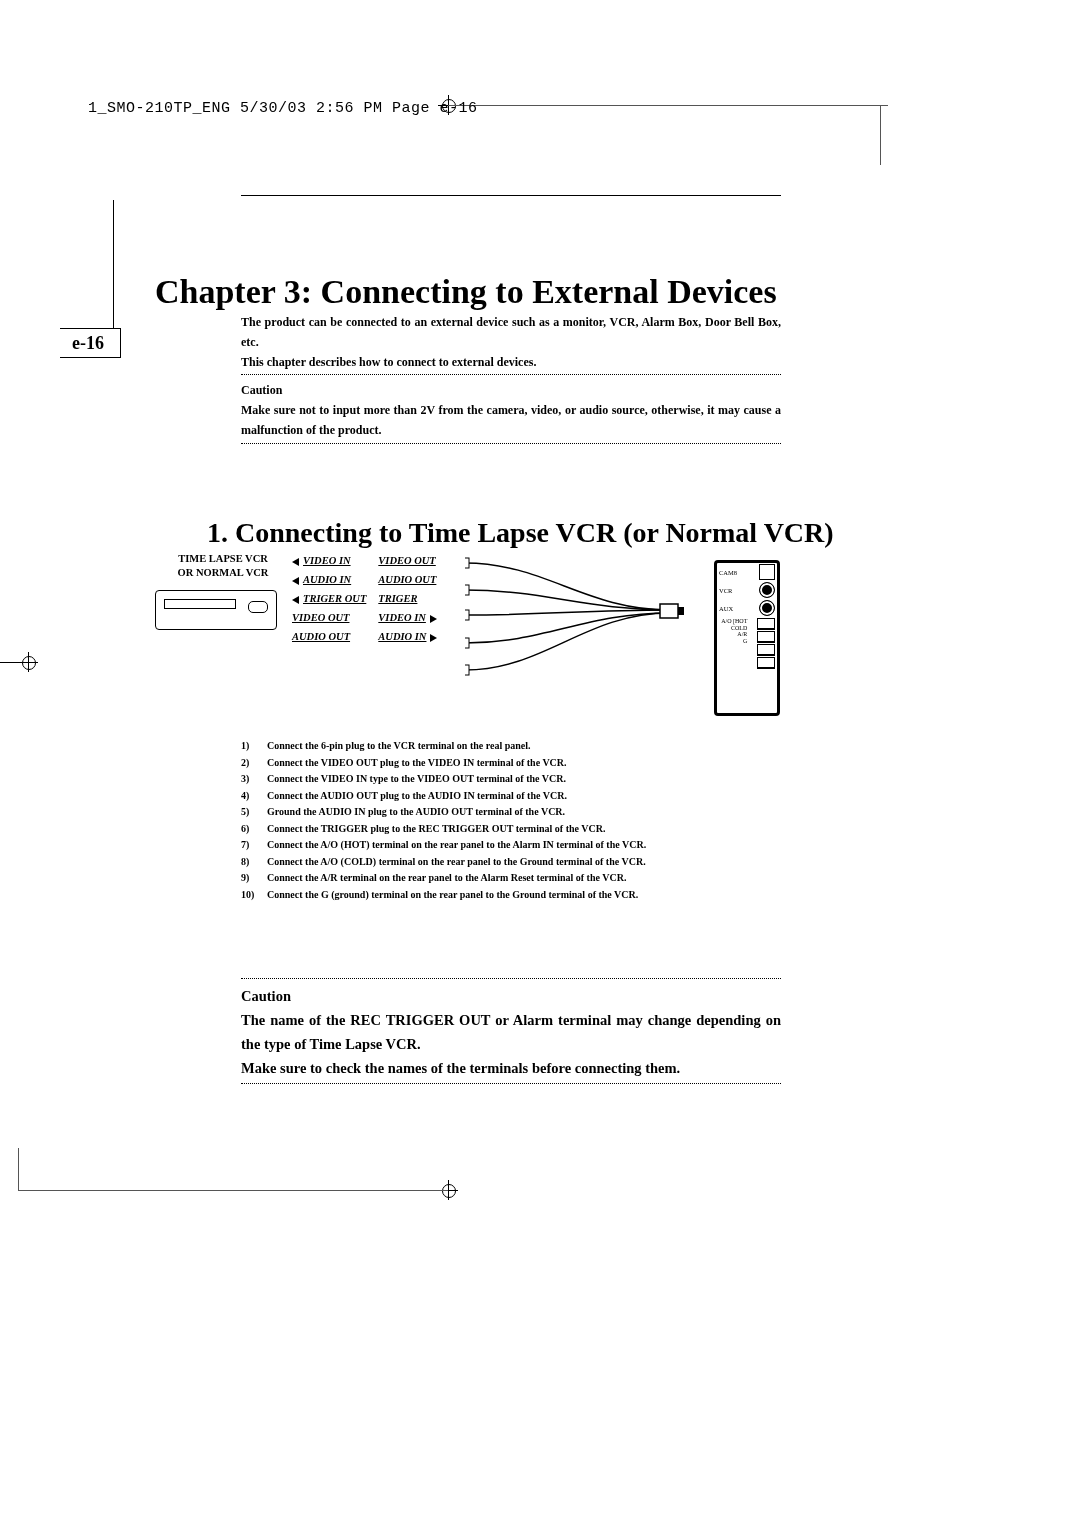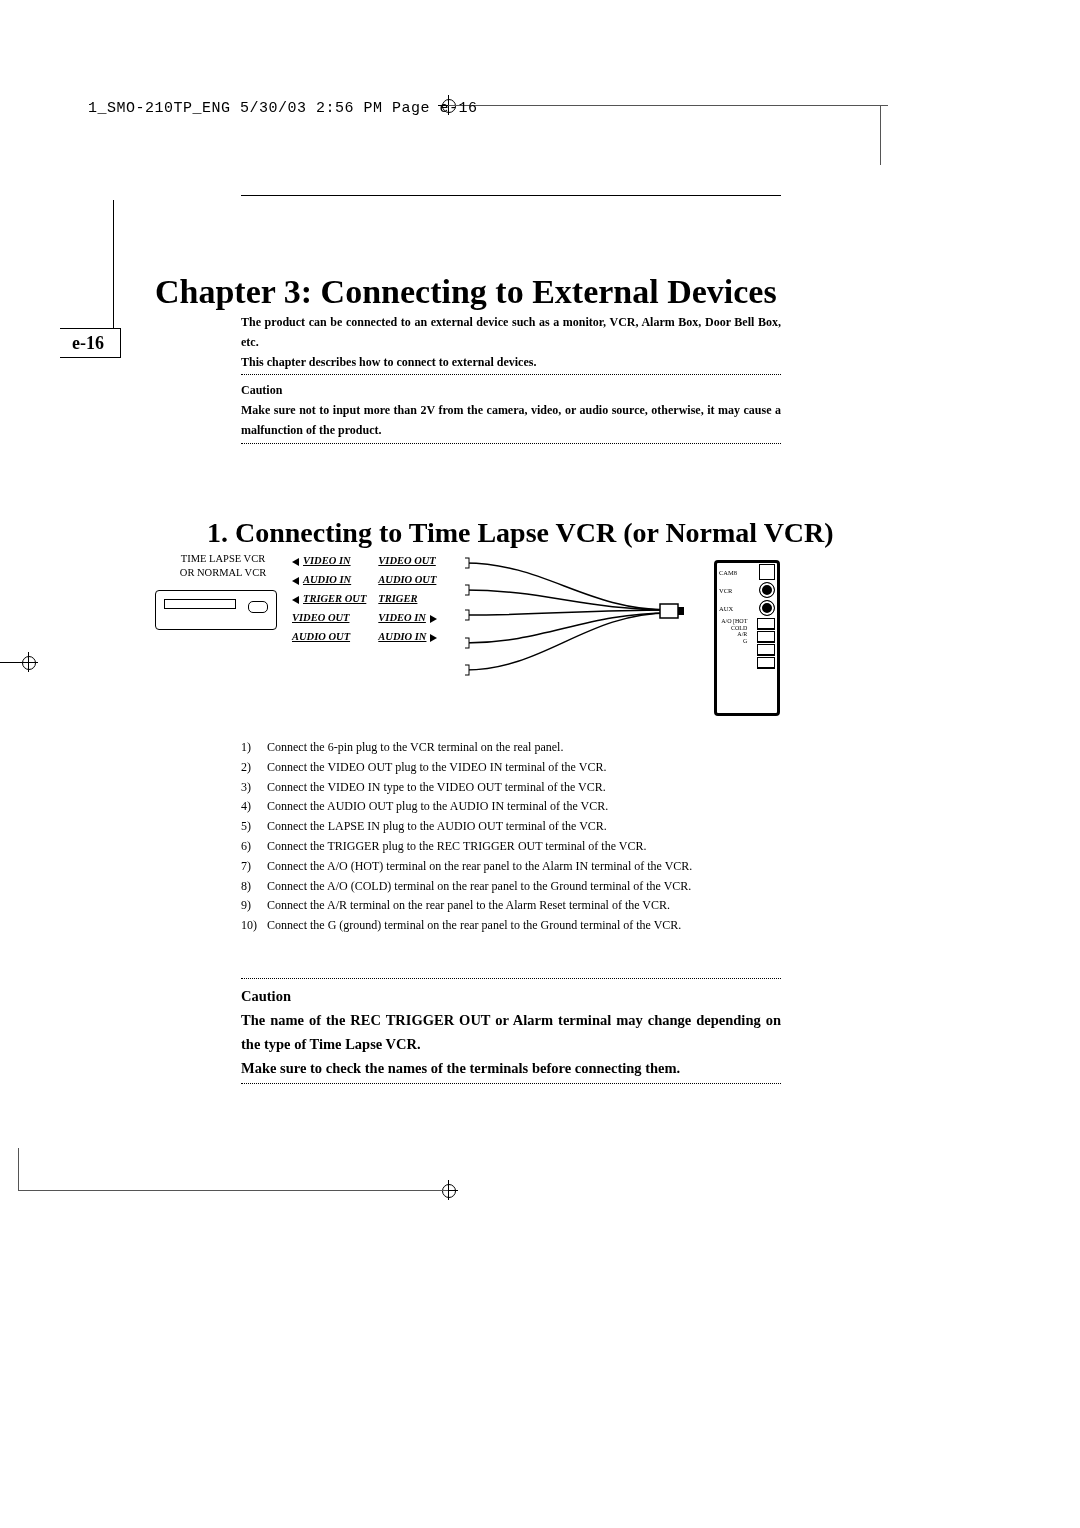--- a/index.html
+++ b/index.html
@@ -112,21 +112,21 @@
   }
   .vcr-box {
     position:absolute;
     left: 0; top: 40px;
     width: 120px; height: 38px;
     border: 1.5px solid #000;
     border-radius: 4px;
   }
   .vcr-slot { position:absolute; left:8px; top:8px; width:70px; height:8px; border:1px solid #000; }
   .vcr-knob { position:absolute; right:8px; top:10px; width:18px; height:10px; border:1px solid #000; border-radius:5px; }
-  .vcr-label { position:absolute; left:8px; top:2px; font-size:10.5px; font-weight:normal; text-align:center; width:120px; line-height:1.3; }
+  .vcr-label { position:absolute; left:8px; top:2px; font-size:10.5px; font-weight:bold; text-align:center; width:120px; line-height:1.3; }
 
   .sig-table { position:absolute; left:135px; top:0; font-size:10.5px; font-weight:bold;font-style:italic; }
   .sig-table td { padding: 3px 10px 3px 0; white-space:nowrap; text-decoration: underline; }
   .sig-arrow-l { display:inline-block; width:0; height:0; border-top:4px solid transparent; border-bottom:4px solid transparent; border-right:7px solid #000; vertical-align:middle; margin-right:4px;}
   .sig-arrow-r { display:inline-block; width:0; height:0; border-top:4px solid transparent; border-bottom:4px solid transparent; border-left:7px solid #000; vertical-align:middle; margin-left:4px;}
 
   .panel {
     position:absolute;
     right: -25px;
     top: 10px;
@@ -139,22 +139,22 @@
   .panel .row { font-size:6.5px; text-align:right; padding:1px 2px; display:flex; justify-content:space-between; align-items:center;}
   .panel .jack { width:14px; height:14px; border:1.5px solid #000; border-radius:50%; display:inline-block; background:#000; box-shadow: inset 0 0 0 2px #fff, inset 0 0 0 4px #000;}
   .panel .term { width:16px; height:10px; border:1px solid #000; display:flex; flex-direction:column;}
   .panel .term div { flex:1; border-bottom:1px solid #000;}
 
   .steps {
     position: absolute;
     left: 241px;
     top: 738px;
     width: 540px;
-    font-size: 12px;
-    font-weight: normal;
+    font-size: 10px;
+    font-weight: bold;
     line-height: 1.65;
   }
   .steps li { margin-bottom: 0; }
 
   .caution2 {
     position: absolute;
     left: 241px;
     top: 976px;
     width: 540px;
     font-size: 14.5px;
@@ -306,21 +306,21 @@
     </div>
   </div>
 </div>
 
 <div class="steps">
   <ol class="steps-list">
     <li>Connect the 6-pin plug to the VCR terminal on the  real panel.</li>
     <li>Connect the VIDEO OUT plug to the VIDEO IN terminal of the VCR.</li>
     <li>Connect the VIDEO IN type to the VIDEO OUT terminal of the VCR.</li>
     <li>Connect the AUDIO OUT plug to the AUDIO IN terminal of the VCR.</li>
-    <li>Connect the LAPSE IN plug to the AUDIO OUT terminal of the VCR.</li>
+    <li>Ground the AUDIO IN plug to the AUDIO OUT terminal of the VCR.</li>
     <li>Connect the TRIGGER plug to the REC TRIGGER OUT terminal of the VCR.</li>
     <li>Connect  the A/O (HOT) terminal on the rear panel to the Alarm IN terminal of the VCR.</li>
     <li>Connect the A/O (COLD) terminal on the rear panel to the Ground terminal of the VCR.</li>
     <li>Connect the A/R terminal on the rear panel to the Alarm Reset terminal of the VCR.</li>
     <li>Connect the G (ground) terminal on the rear panel to the Ground terminal of the VCR.</li>
   </ol>
 </div>
 
 <div class="caution2">
   <div class="dotted"></div>

